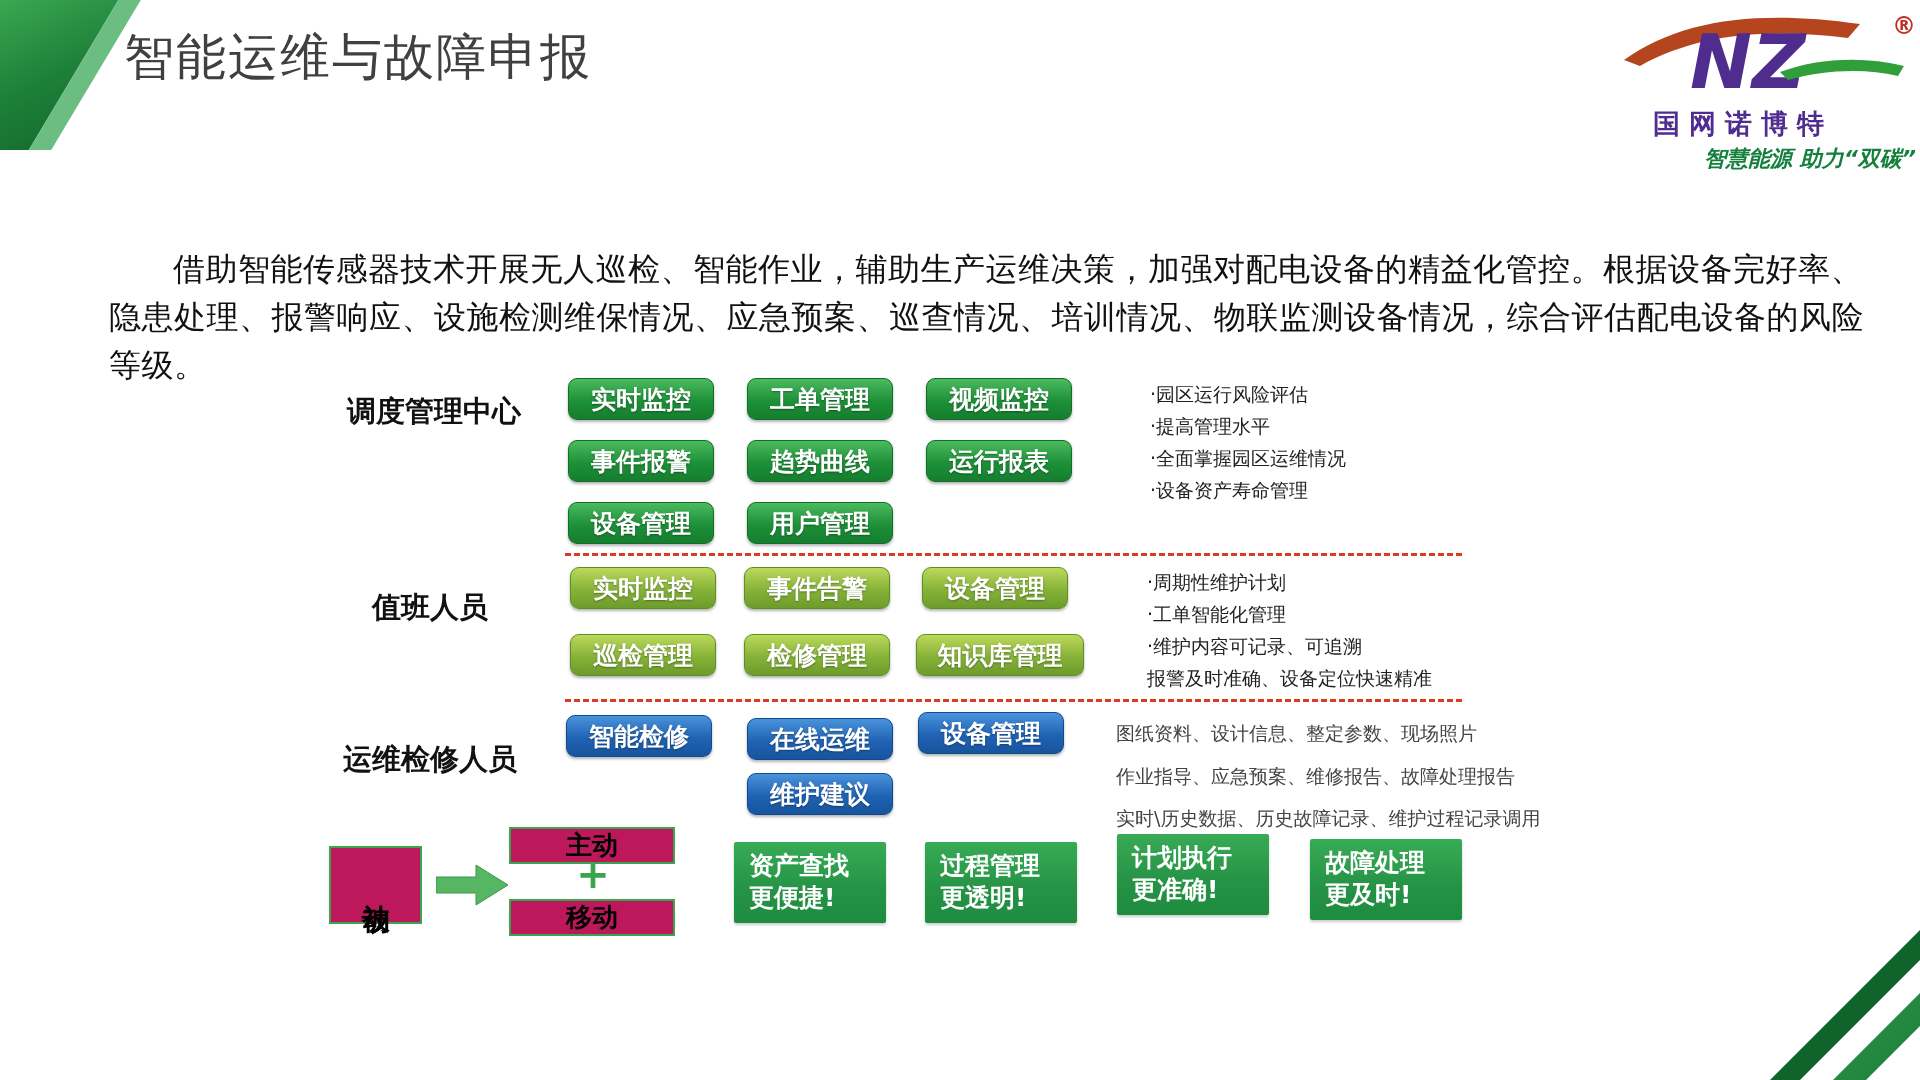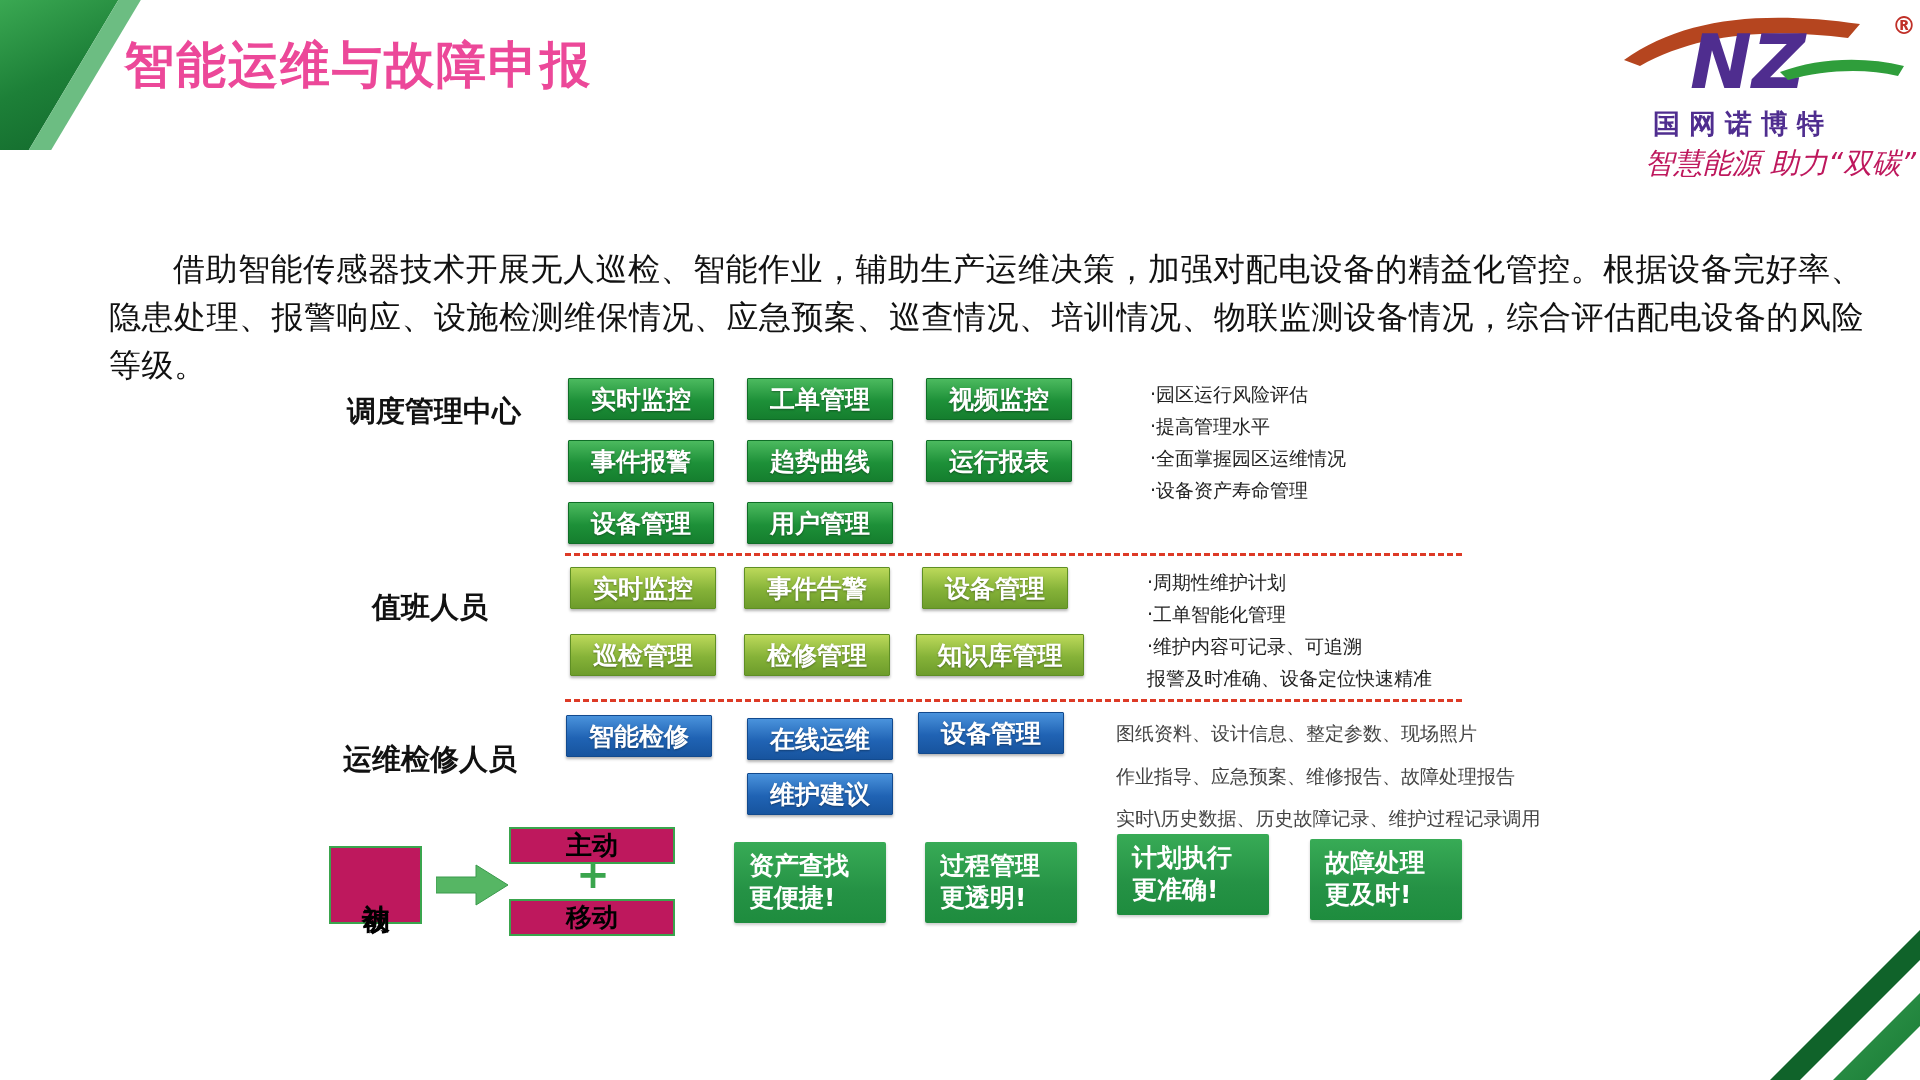--- a/index.html
+++ b/index.html
@@ -8,39 +8,39 @@
   .stage { position:relative; width:1920px; height:1080px; background:#ffffff; overflow:hidden; }
 
   
   .corner-tl { position:absolute; left:0; top:0; width:160px; height:150px; }
   .corner-tl .corner-a { position:absolute; inset:0;
     background:linear-gradient(155deg,#3aa852 0%,#1d8038 45%,#0f6128 100%);
     clip-path:polygon(0 0,74% 0,18% 100%,0 100%); }
   .corner-tl .corner-b { position:absolute; inset:0; background:#6cbd82;
     clip-path:polygon(74% 0,88% 0,32% 100%,18% 100%); }
 
-  .title { position:absolute; left:124px; top:32px; font-size:50px; font-weight:bold;
-    color:#ec4899; letter-spacing:2px; white-space:nowrap; }
+  .title { position:absolute; left:124px; top:24px; font-size:50px; font-weight:normal;
+    color:#404040; letter-spacing:2px; white-space:nowrap; }
 
   
   .logo { position:absolute; left:1560px; top:6px; width:356px; height:180px; }
   .logo-mark { position:absolute; left:52px; top:2px; width:300px; height:92px; }
   .logo-reg { position:absolute; right:0px; top:6px; color:#c03028; font-size:24px; font-weight:bold; }
   .logo-brand { position:absolute; left:70px; top:100px; width:226px; text-align:center;
     color:#4f2d8f; font-size:27px; font-weight:bold; letter-spacing:9px; white-space:nowrap; }
   .logo-slogan { position:absolute; left:0; top:138px; width:356px; text-align:right;
-    color:#be185d; font-size:29px; font-weight:normal; font-style:italic; white-space:nowrap; }
+    color:#15803d; font-size:22px; font-weight:bold; font-style:italic; white-space:nowrap; }
 
   .intro { position:absolute; left:109px; top:205px; width:1760px; font-size:32px;
     line-height:48px; color:#111; text-indent:2em; letter-spacing:0.5px;margin-top:40px; }
 
   .row-label { position:absolute; font-size:29px; font-weight:bold; color:#111; white-space:nowrap; }
 
   .btn { position:absolute; width:146px; height:42px; display:flex; align-items:center;
-    justify-content:center; color:#fff; font-weight:bold; font-size:25px; border-radius:1px;
+    justify-content:center; color:#fff; font-weight:bold; font-size:25px; border-radius:9px;
     text-shadow:0 1px 2px rgba(0,0,0,.35); white-space:nowrap; }
   .btn-dg { background:linear-gradient(180deg,#4cba5f 0%,#1d9038 55%,#157e2e 100%);
     border:1px solid #0f6e27; box-shadow:0 2px 3px rgba(0,0,0,.30); }
   .btn-lg { background:linear-gradient(180deg,#bcd95a 0%,#85b238 55%,#6d9c2b 100%);
     border:1px solid #5f8f24; box-shadow:0 2px 3px rgba(0,0,0,.30); }
   .btn-bl { background:linear-gradient(180deg,#4a93dc 0%,#2063b4 55%,#17549e 100%);
     border:1px solid #124a8e; box-shadow:0 2px 3px rgba(0,0,0,.30); }
   .btn.wide { width:168px; }
 
   .note { position:absolute; font-size:19px; color:#222; white-space:nowrap; }

